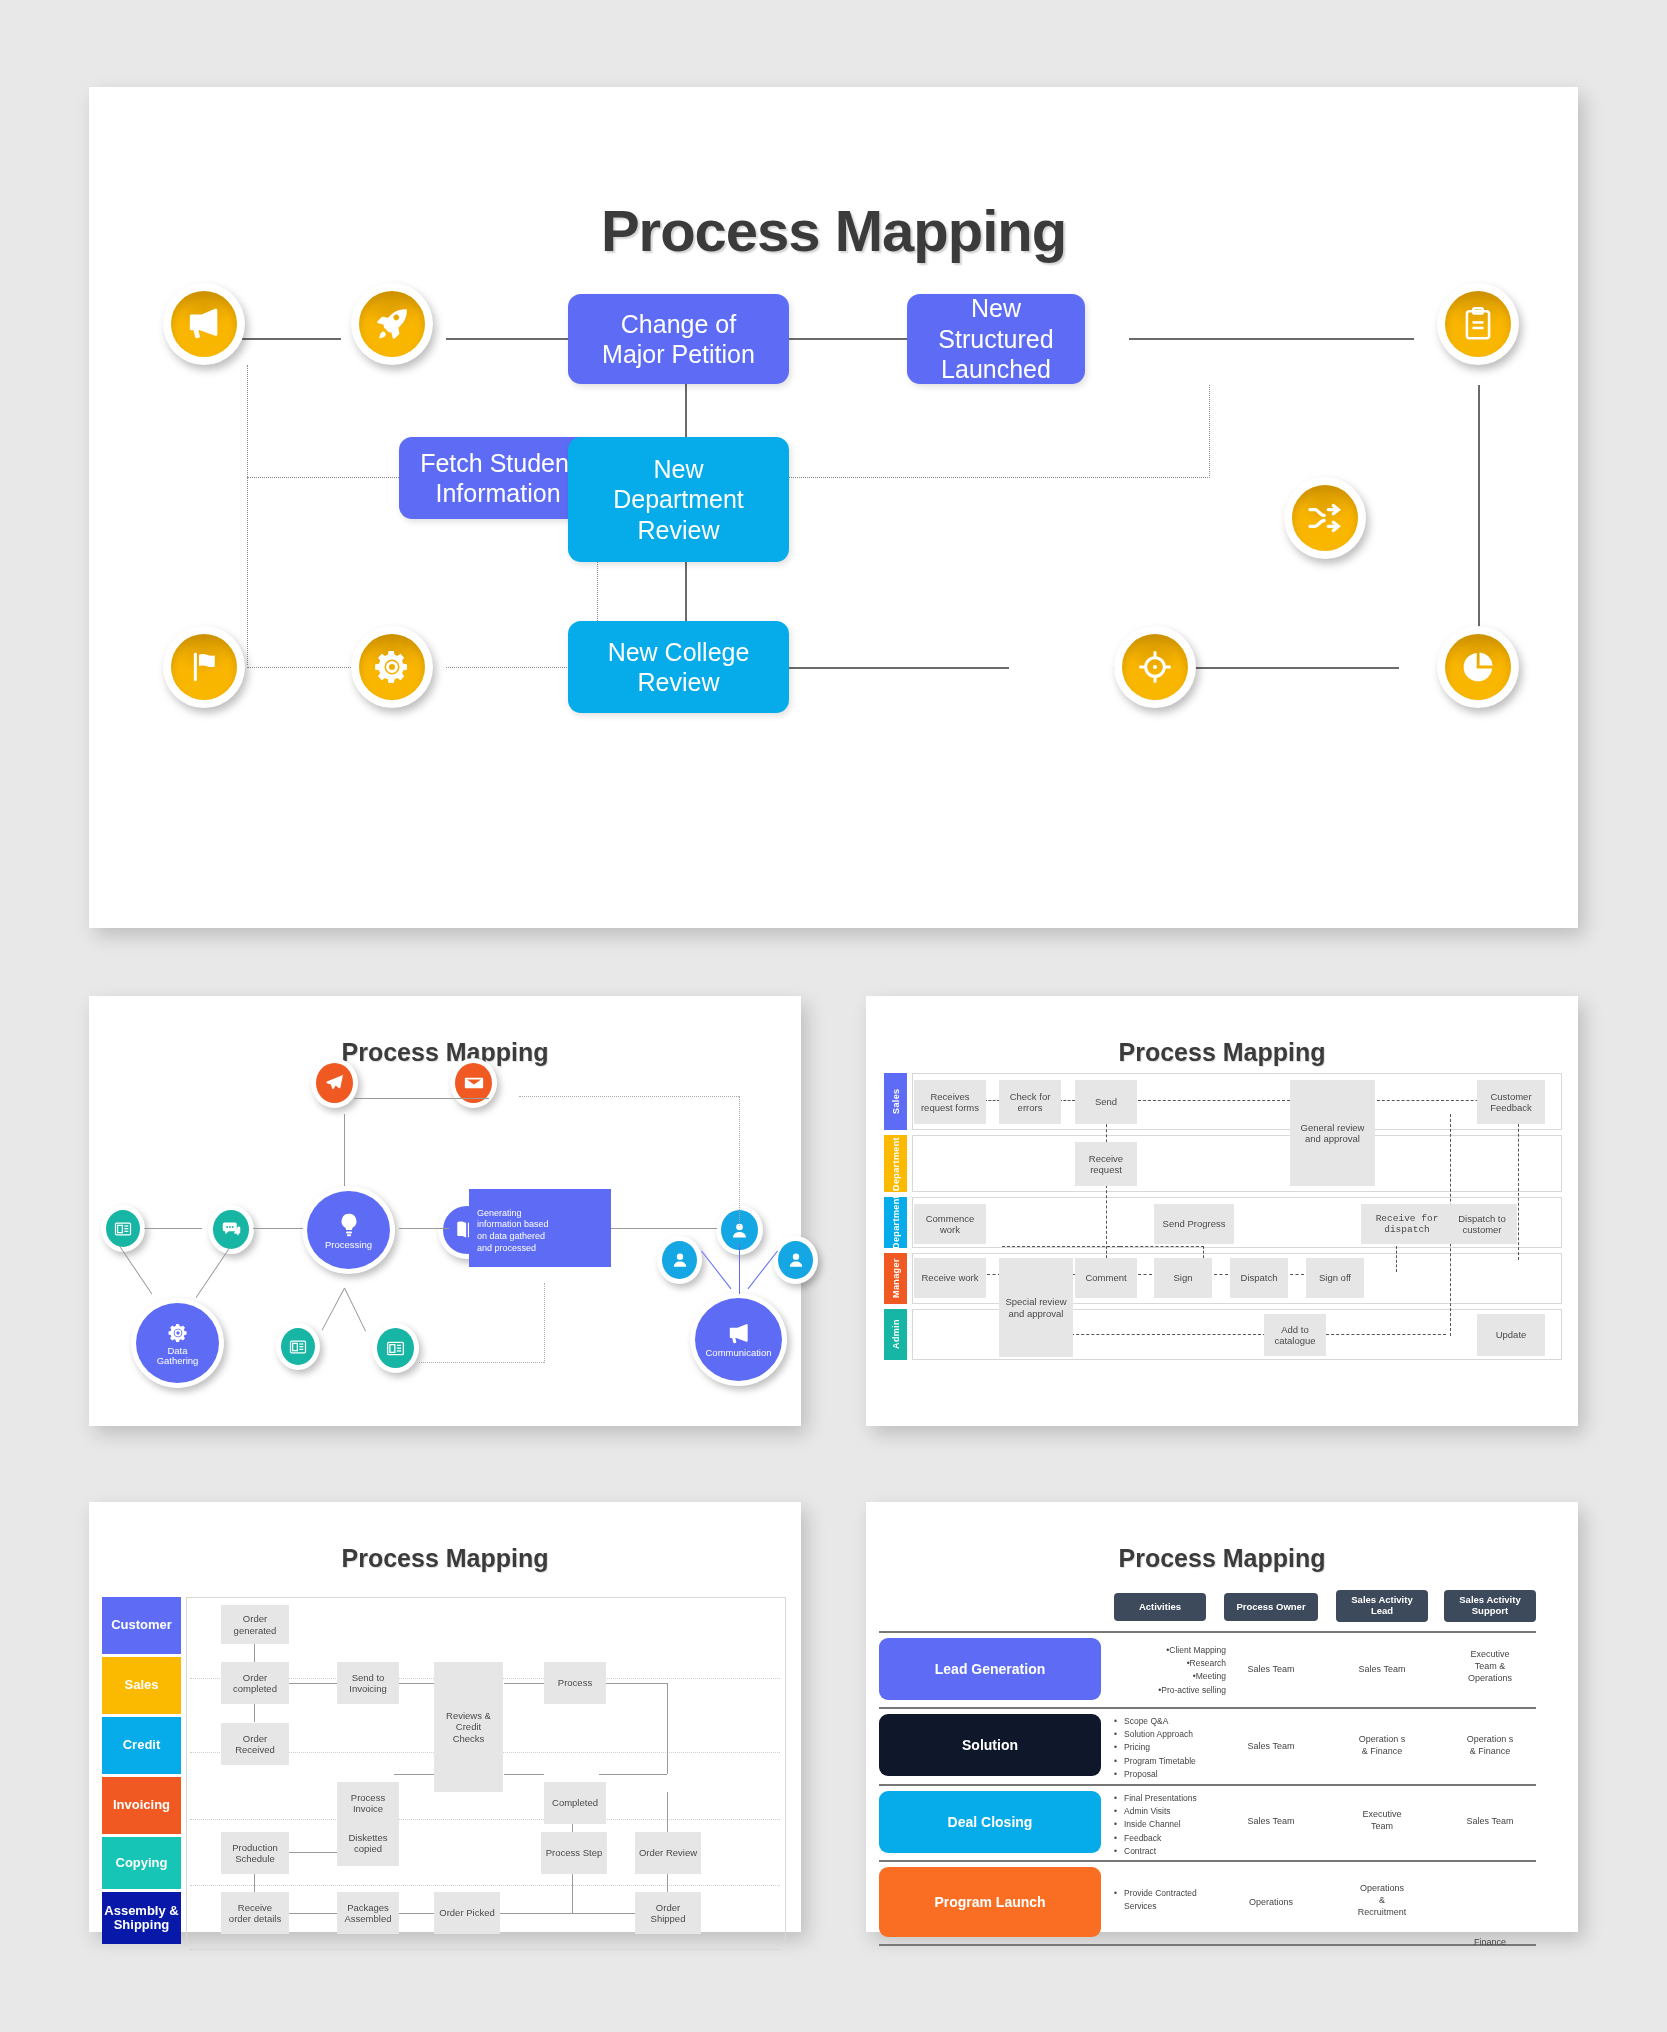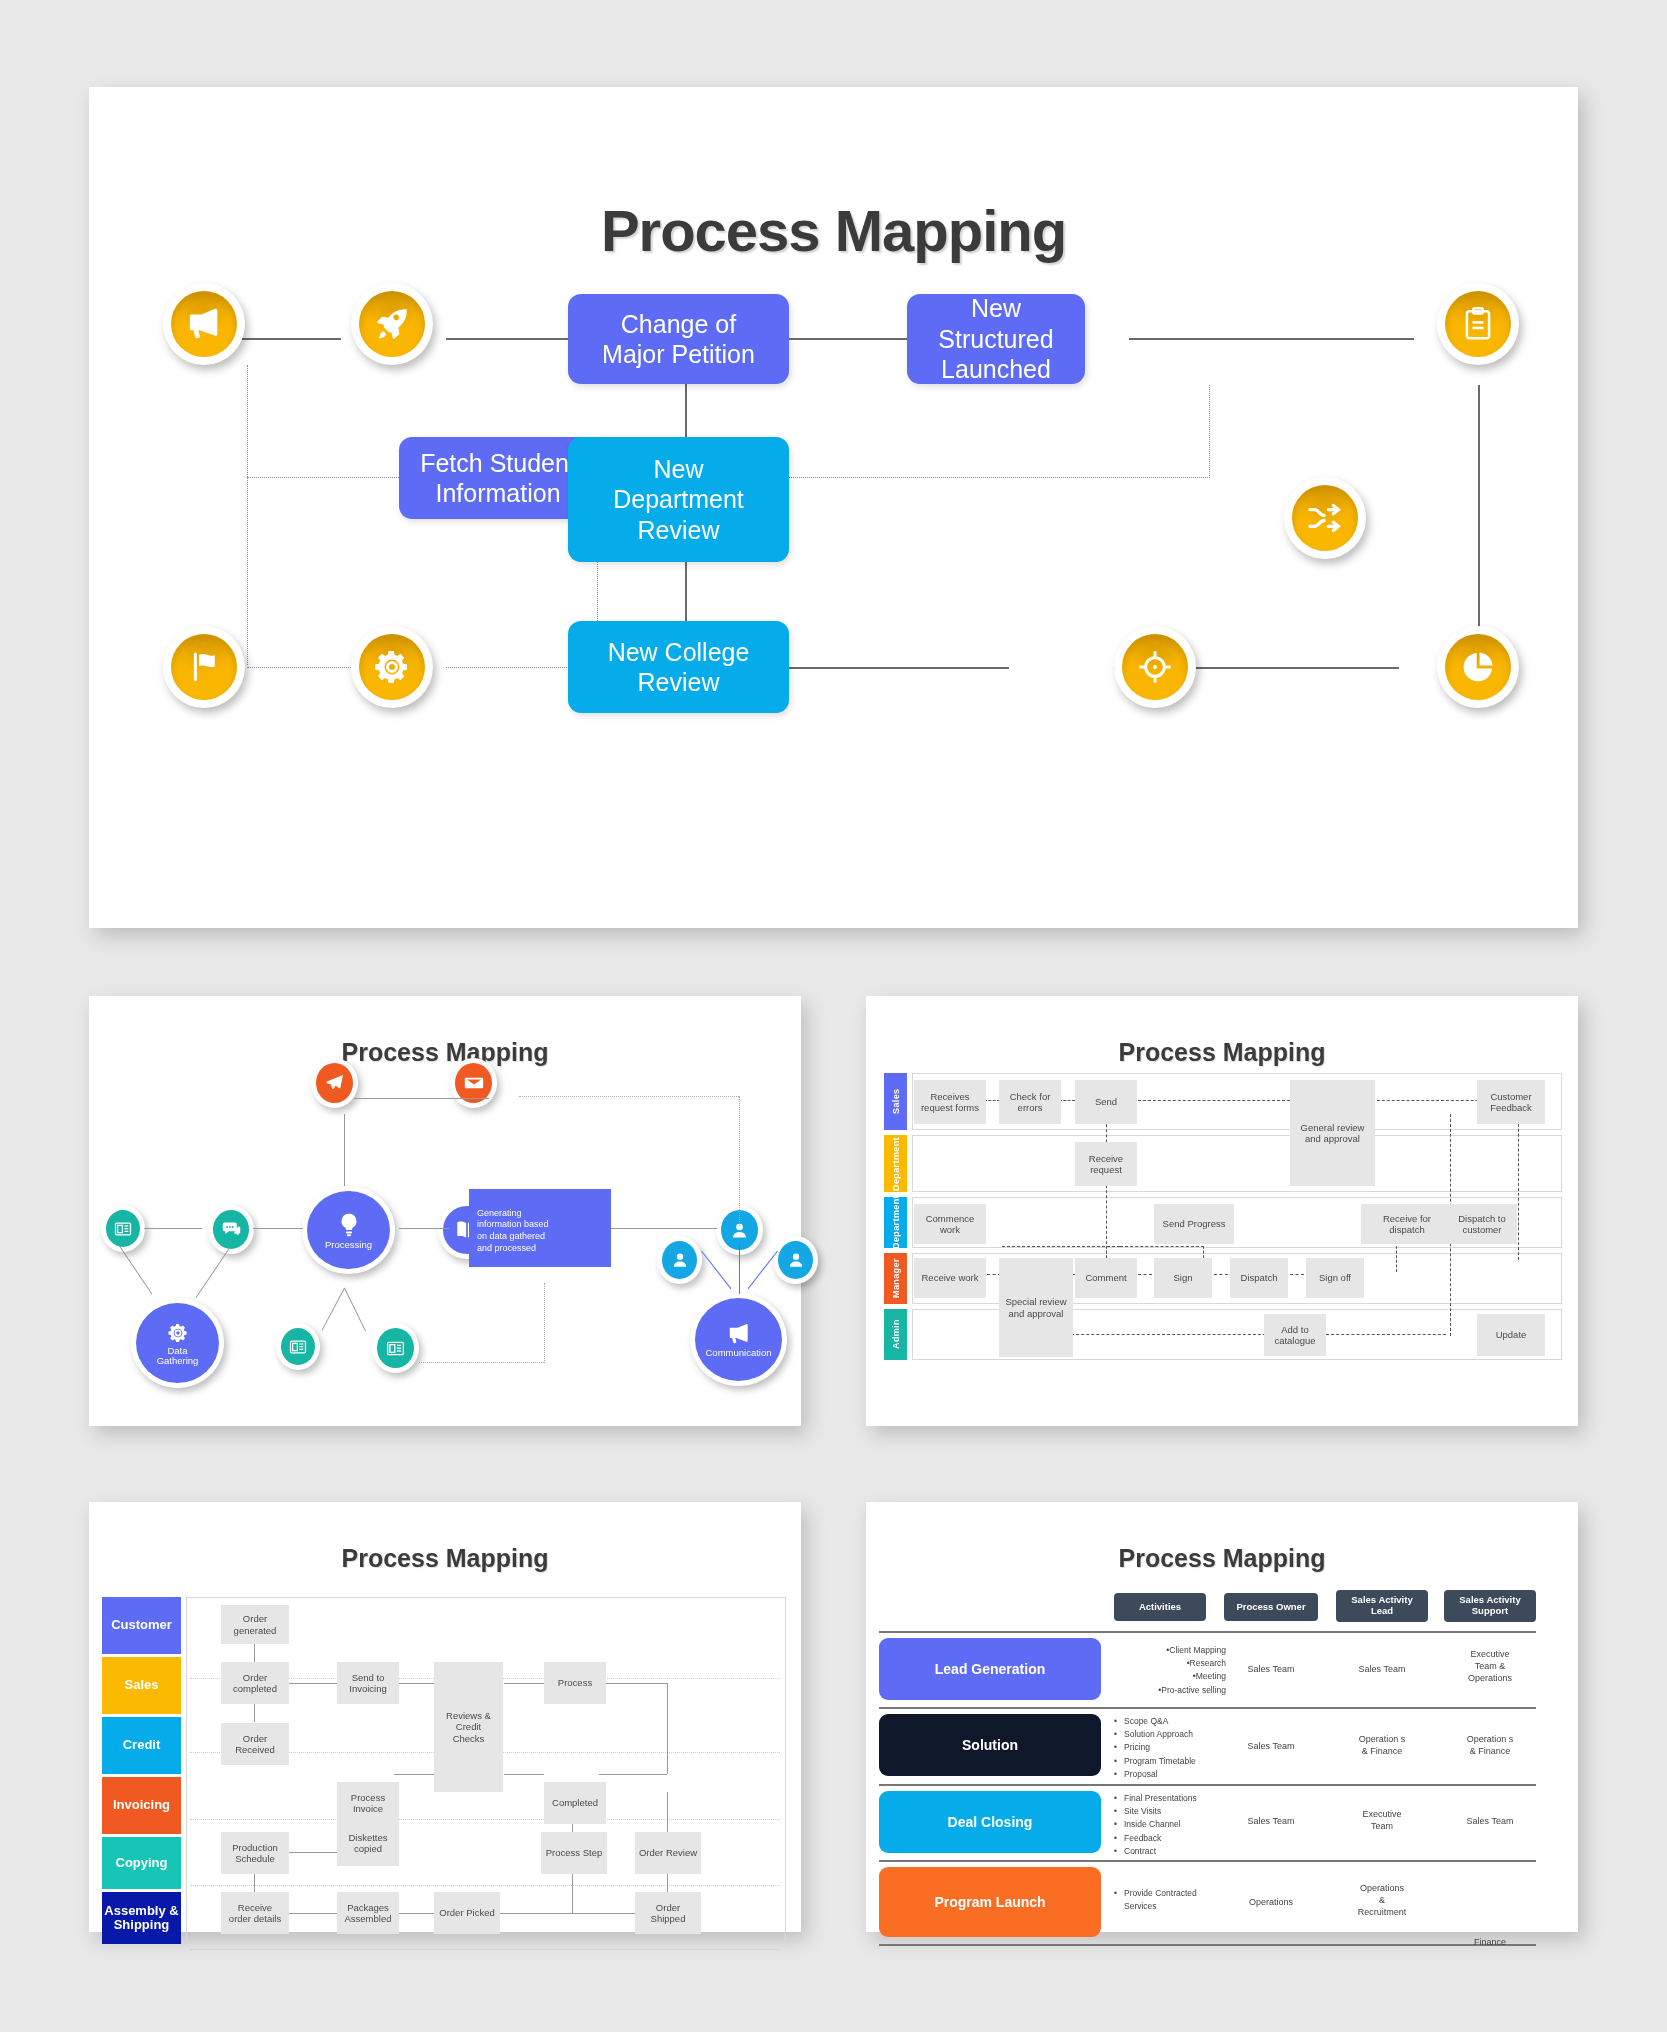--- a/index.html
+++ b/index.html
@@ -451,21 +451,21 @@
 Feedback</span></div>
 
   <div class="pbox" style="left:209px; top:146px; width:62px; height:44px; white-space:pre-line;"><span>Receive
 request</span></div>
 
   <div class="pbox" style="left:48px; top:208px; width:72px; height:40px; white-space:pre-line;"><span>Commence
 work</span></div>
   <div class="pbox" style="left:288px; top:208px; width:80px; height:40px;">
       <span>Send Progress</span>
     </div>
-  <div class="pbox" style="left:495px; top:208px; width:92px; height:40px; white-space:pre-line;"><span>Receive for
+  <div class="pbox" style="left:495px; top:208px; width:92px; height:40px; white-space:pre-line;font-family:Liberation Mono, monospace;"><span>Receive for
 dispatch</span></div>
   <div class="pbox" style="left:581px; top:208px; width:70px; height:40px; white-space:pre-line;"><span>Dispatch to
 customer</span></div>
 
   <div class="pbox" style="left:48px; top:262px; width:72px; height:40px;">
       <span>Receive work</span>
     </div>
   <div class="pbox" style="left:133px; top:262px; width:74px; height:99px; white-space:pre-line;"><span>Special review
 and approval</span></div>
   <div class="pbox" style="left:209px; top:262px; width:62px; height:40px;">
@@ -621,21 +621,21 @@
   <div class="cellv" style="left:470px; top:231px; width:92px; white-space:pre-line;"><span>Operation s
 &amp; Finance</span></div>
   <div class="cellv" style="left:578px; top:231px; width:92px; white-space:pre-line;"><span>Operation s
 &amp; Finance</span></div>
 
   <div class="stage-pill" style="left:13px; top:289px; width:222px; height:62px; background:#06abea;">
       <span>Deal Closing</span>
     </div>
   <div class="bullets" style="left:248px; top:290px; width:112px;">
     <div><span class="bt">•</span><span>Final Presentations</span></div>
-    <div><span class="bt">•</span><span>Site Visits</span></div>
+    <div><span class="bt">•</span><span>Admin Visits</span></div>
     <div><span class="bt">•</span><span>Inside Channel</span></div>
     <div><span class="bt">•</span><span>Feedback</span></div>
     <div><span class="bt">•</span><span>Contract</span></div>
   </div>
   <div class="cellv" style="left:360px; top:313px; width:90px; white-space:pre-line;"><span>Sales Team</span></div>
   <div class="cellv" style="left:470px; top:306px; width:92px; white-space:pre-line;"><span>Executive
 Team</span></div>
   <div class="cellv" style="left:578px; top:313px; width:92px; white-space:pre-line;"><span>Sales Team</span></div>
 
   <div class="stage-pill" style="left:13px; top:365px; width:222px; height:70px; background:#f96e22;">

